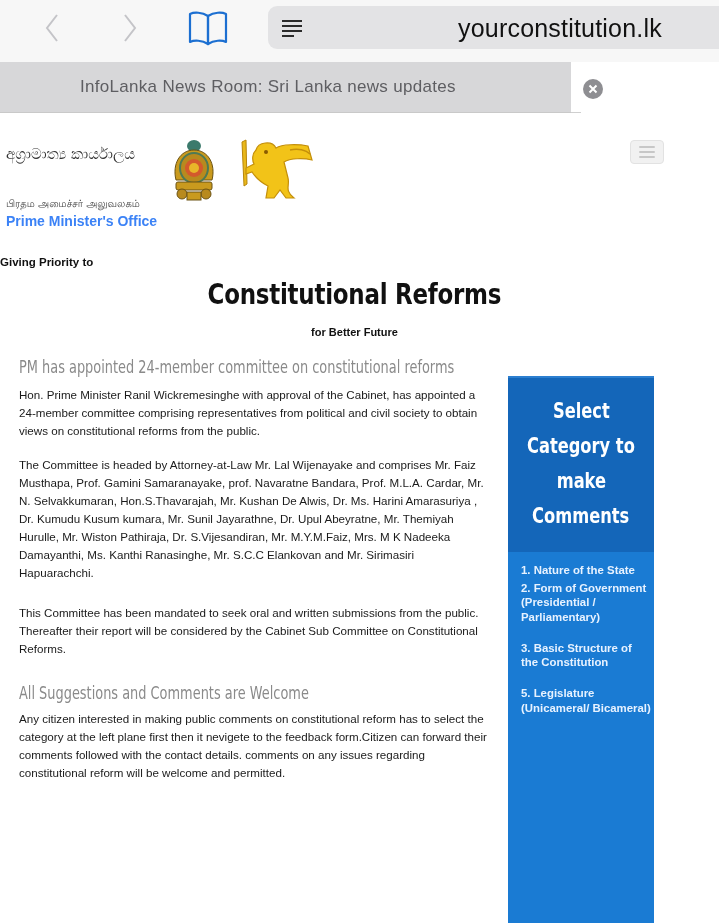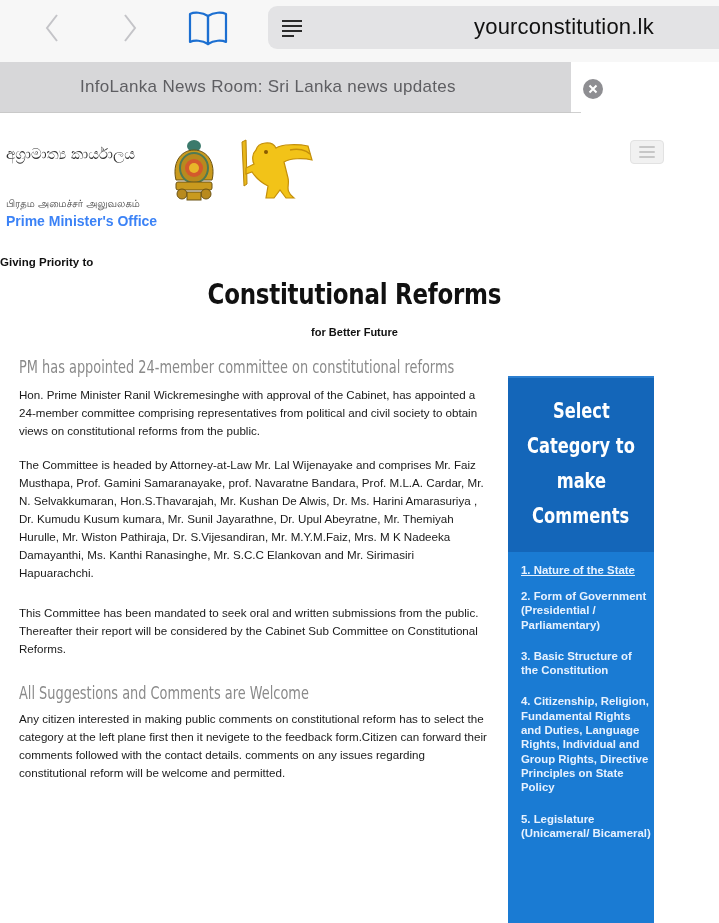--- a/index.html
+++ b/index.html
@@ -8,21 +8,21 @@
 
   
   .toolbar { position: absolute; left: 0; top: 0; width: 719px; height: 62px; background: #f7f7f7; }
   .nav-btn { position: absolute; top: 10px; width: 30px; height: 36px; display: flex; align-items: center; justify-content: center; }
   .nav-btn svg { display: block; }
   .back-btn { left: 37px; }
   .fwd-btn { left: 115px; }
   .bookmarks-btn { position: absolute; left: 186px; top: 8px; width: 44px; height: 40px; }
   .urlbar { position: absolute; left: 268px; top: 6px; width: 460px; height: 43px; background: #e3e3e5; border-radius: 9px; }
   .reader-icon { position: absolute; left: 14px; top: 13px; width: 22px; height: 18px; }
-  .url-text { position: absolute; left: 206px; top: 8px; font-size: 22px; color: #111; font-family: "Liberation Sans", sans-serif; letter-spacing: 0.2px; }
+  .url-text { position: absolute; left: 190px; top: 8px; font-size: 25px; color: #111; font-family: "Liberation Sans", sans-serif; letter-spacing: 0.2px; }
 
   .tabbar { position: absolute; left: 0; top: 62px; width: 581px; height: 51px; background: #ffffff; border-bottom: 1px solid #cfcfcf; }
   .tab-active { position: absolute; left: 0; top: 0; width: 571px; height: 51px; background: #d7d7d9; border-bottom: 1px solid #c9c9c9; }
   .tab-title { position: absolute; left: 80px; top: 15px; font-size: 17px; color: #5e5e62; letter-spacing: 0.3px; }
   .tab-close { position: absolute; left: 583px; top: 79px; width: 20px; height: 20px; border-radius: 50%; background: #8e8e92; display: flex; align-items: center; justify-content: center; }
   .tab-close svg { display: block; }
 
   
   .page { position: absolute; left: 0; top: 114px; width: 719px; height: 661px; background: #ffffff; }
 
@@ -50,21 +50,21 @@
   .p2 { top: 342px; }
   .p3 { top: 490px; }
   .p4 { top: 596px; }
 
   
   .cat-panel { position: absolute; left: 508px; top: 262px; width: 146px; height: 547px; background: #1a7bd3; }
   .cat-head { width: 146px; height: 176px; background: #1466b9; border-top: 2px solid #2c7fd0; display: flex; flex-direction: column; align-items: center; justify-content: center; padding-bottom: 4px; }
   .cat-head-line { font-family: "DejaVu Sans", sans-serif; font-weight: bold; font-size: 22px; color: #ffffff; line-height: 35px; transform: scaleX(0.74); white-space: nowrap; text-align: center; }
   .cat-list { padding: 10px 0 0 13px; }
   .cat-item { display: block; font-size: 11.4px; font-weight: bold; color: #e7f2ff; line-height: 14.3px; margin-bottom: 17px; width: 130px; }
-  .cat-item.first { line-height: 17px; margin-bottom: 10px; text-decoration: underline; }
+  .cat-item.first { line-height: 17px; margin-bottom: 2px; }
 </style>
 </head>
 <body>
 
 <div class="toolbar">
   <div class="nav-btn back-btn">
     <svg width="16" height="30" viewBox="0 0 16 30">
         <polyline points="13,2 3,15 13,28" fill="none" stroke="#c4c4c8" stroke-width="2"></polyline>
       </svg>
   </div>
@@ -150,17 +150,16 @@
     <div class="cat-head">
       <div class="cat-head-line">Select</div>
       <div class="cat-head-line">Category to</div>
       <div class="cat-head-line">make</div>
       <div class="cat-head-line">Comments</div>
     </div>
     <div class="cat-list">
       <a class="cat-item first">1. Nature of the State</a>
       <a class="cat-item">2. Form of Government (Presidential / Parliamentary)</a>
       <a class="cat-item">3. Basic Structure of the Constitution</a>
-      <a class="cat-item">4. Citizenship, Religion, Fundamental Rights and Duties, Language Rights, Individual and Group Rights, Directive Principles on State Policy</a>
       <a class="cat-item">5. Legislature (Unicameral/ Bicameral)</a>
     </div>
   </div>
 </div>
 
 </body></html>

